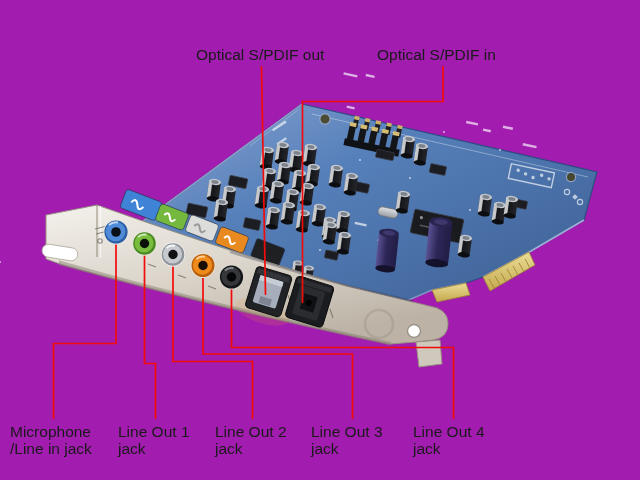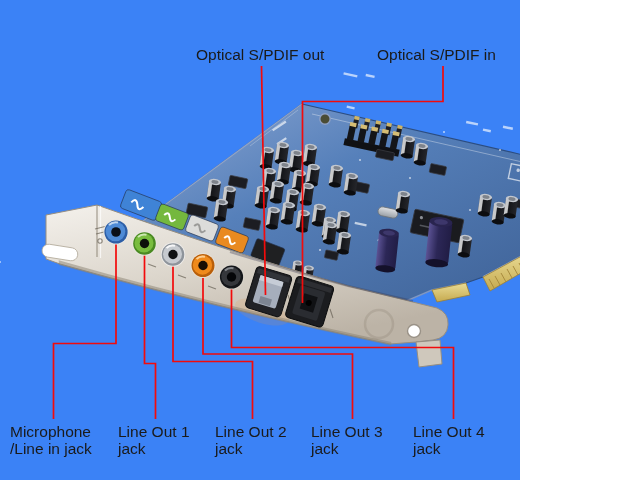--- a/index.html
+++ b/index.html
@@ -1,16 +1,16 @@
 <!DOCTYPE html>
 <html><head>
 <meta charset="utf-8">
 <style>
   html,body{margin:0;padding:0;background:#ffffff;}
-  #stage{position:relative;width:520px;height:480px;background:#3b82f6;overflow:hidden;
+  #stage{position:relative;width:640px;height:480px;background:#a21caf;overflow:hidden;
          font-family:"Liberation Sans","DejaVu Sans",sans-serif;}
   svg{display:block}
   text{font-family:"Liberation Sans","DejaVu Sans",sans-serif;font-size:15.5px;}
 </style>
 </head>
 <body>
 
 <div id="stage">
 <svg width="640" height="480" viewBox="0 0 640 480">
   <defs>

